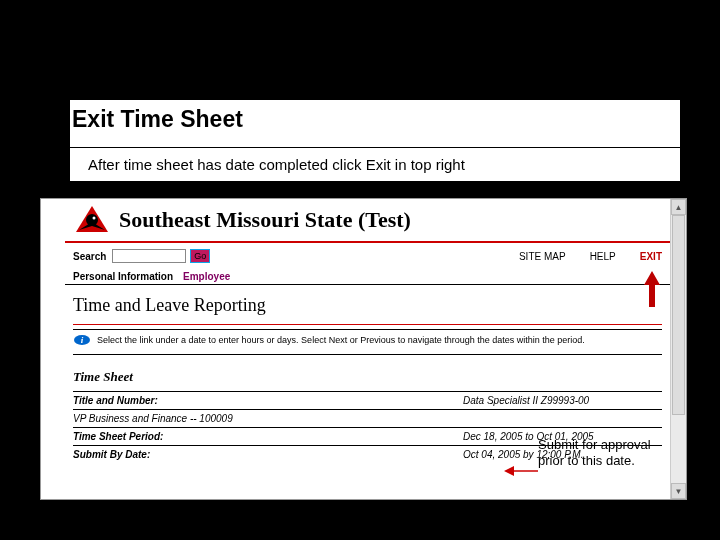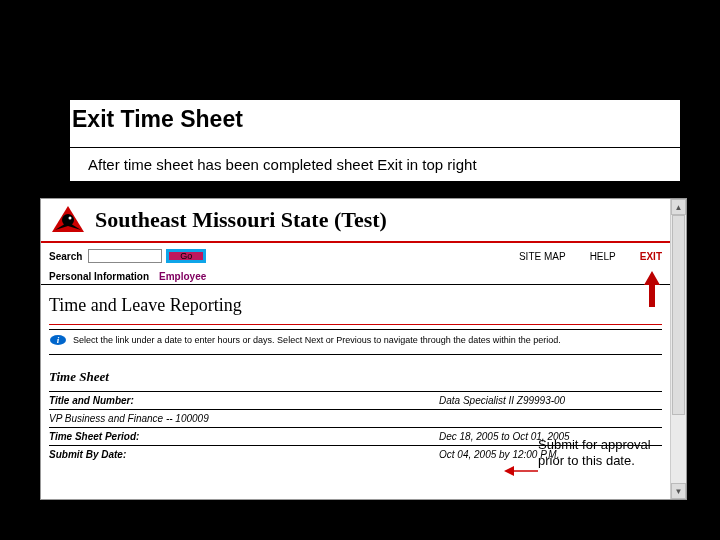--- a/index.html
+++ b/index.html
@@ -42,20 +42,21 @@
     border-radius: 50%;
   }
   .app-wrap {
     position: absolute;
     left: 40px;
     top: 198px;
     width: 647px;
     height: 302px;
     border: 1px solid #999;
     background: #fff;
+    padding-left: 24px;
   }
   .banner {
     display: flex;
     align-items: center;
     height: 44px;
     border-bottom: 2px solid #c00;
   }
   .logo {
     width: 42px;
     height: 36px;
@@ -112,25 +113,25 @@
   }
   .search-label { font-weight: bold; margin-right: 6px; }
   .search-box {
     width: 74px;
     height: 14px;
     border: 1px solid #888;
     background: #fff;
     margin-right: 4px;
   }
   .go-btn {
-    width: 40px;
+    width: 20px;
     height: 14px;
     font-size: 9px;
     background: #be185d;
-    border: 3px solid #0ea5e9;
+    border: 1px solid #0ea5e9;
     display: flex;
     align-items: center;
     justify-content: center;
   }
   .nav-links {
     margin-left: auto;
     display: flex;
     gap: 24px;
     font-size: 10px;
   }
@@ -207,21 +208,21 @@
     top: 28px;
   }
 </style>
 </head>
 <body>
 
 <div class="slide">
   <div class="title">Exit Time Sheet</div>
   <div class="subtitle">
     <span class="bullet"></span>
-    <span>After time sheet has been completed sheet Exit in top right</span>
+    <span>After time sheet has date completed click Exit in top right</span>
   </div>
 </div>
 
 <div class="app-wrap">
   <div class="banner">
     <div class="logo">
       <svg class="logo-bg" viewBox="0 0 42 36">
         <rect x="0" y="0" width="42" height="36" fill="#fff"></rect>
         <path d="M5 30 L21 4 L37 30 Z" fill="#c00"></path>
         <circle cx="21" cy="18" r="6" fill="#000"></circle>

